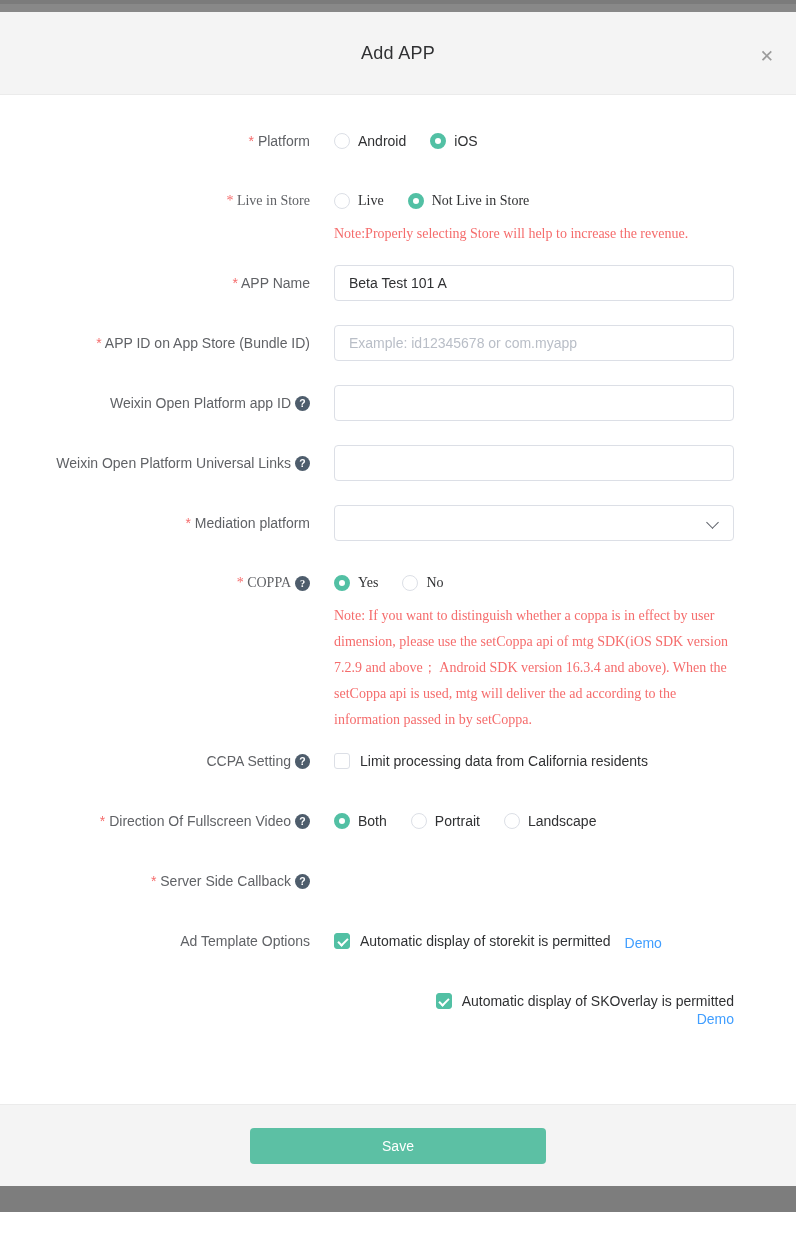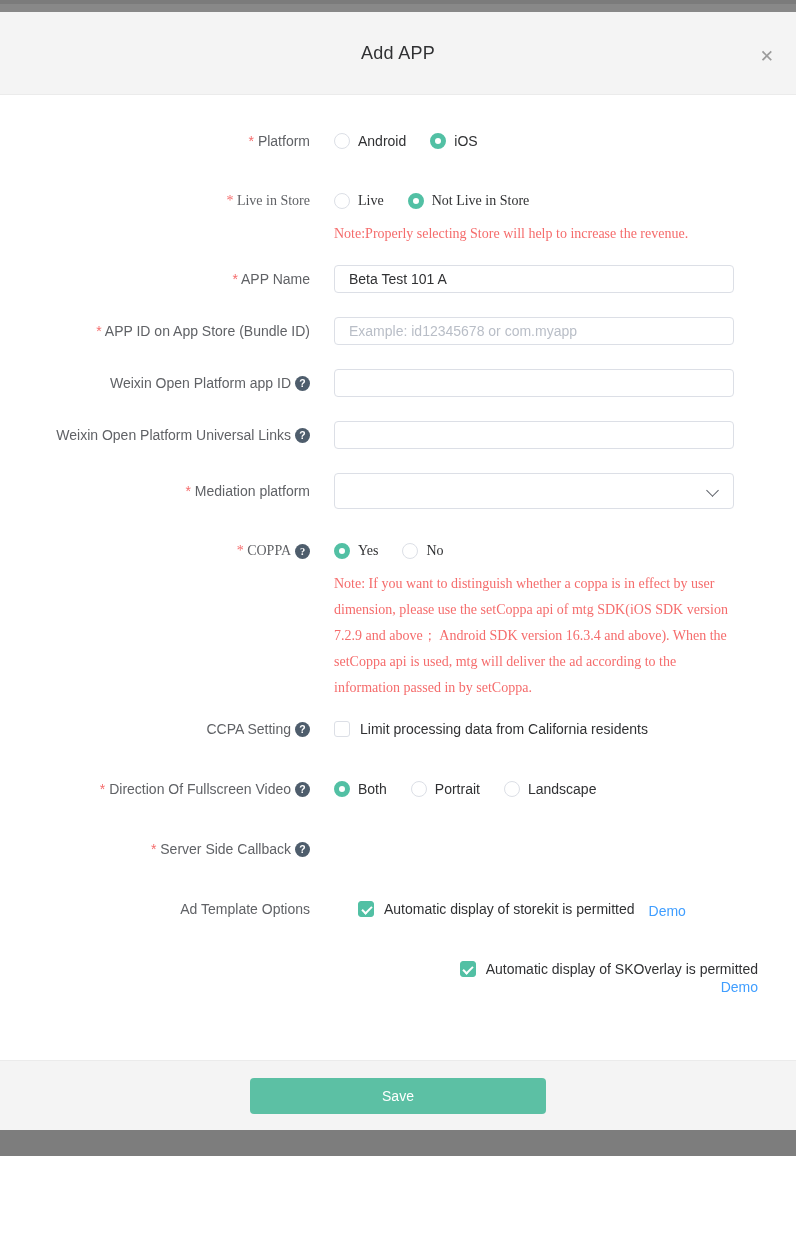--- a/index.html
+++ b/index.html
@@ -63,21 +63,21 @@
   }
   .checkbox.checked { background:#52c0a4; border-color:#52c0a4; }
   .checkbox.checked::after {
     content:""; position:absolute; left:4.5px; top:1.5px; width:4px; height:8px;
     border:solid #fff; border-width:0 2px 2px 0; transform:rotate(45deg);
   }
   .checkbox-label { margin-left:10px; color:#303133; line-height:20px; }
 
   
   .text-input {
-    width:400px; height:28px; border:1px solid #dcdfe6; border-radius:4px;
+    width:400px; height:36px; border:1px solid #dcdfe6; border-radius:4px;
     padding:0 14px; font-size:14px; color:#303133; outline:none; background:#fff;
     font-family:"Liberation Sans","DejaVu Sans",sans-serif;
   }
   .text-input::placeholder { color:#b9bec7; }
 
   .select-box {
     width:400px; height:36px; border:1px solid #dcdfe6; border-radius:4px;
     background:#fff; position:relative; cursor:pointer;
   }
   .chevron-down {
@@ -88,21 +88,21 @@
 
   .note-text { color:#f56c6c; line-height:26px; margin-top:10px; width:400px; }
   .note-tight { margin-bottom:18px;font-family:Liberation Serif, serif; }
 
   .demo-link { color:#409eff; margin-left:14px; cursor:pointer; text-decoration:none; }
 
   .stacked-checks .check-line { display:flex; align-items:flex-end; }
   .stacked-checks .check-line + .check-line { margin-top:40px;flex-direction:column; }
 
   .modal-footer {
-    height:70px; background:#f4f4f4; border-top:1px solid #ebebeb;
+    height:82px; background:#f4f4f4; border-top:1px solid #ebebeb;
     display:flex; align-items:center; justify-content:center;
   }
   .save-btn {
     width:296px; height:36px; background:#5cc0a4; color:#fff; border:none;
     border-radius:4px; font-size:14px; font-weight:500; cursor:pointer;
     font-family:"Liberation Sans","DejaVu Sans",sans-serif;
   }
 </style>
 </head>
 <body>
@@ -256,21 +256,21 @@
       </div>
     </div>
 
     <div class="form-row">
       <div class="form-label required">
         <span class="label-text">Server Side Callback</span>
         <span class="help-icon">?</span>
       </div>
     </div>
 
-    <div class="form-row block-row" style="margin-bottom:0;gap:24px;">
+    <div class="form-row block-row" style="margin-bottom:12px;">
       <div class="form-label">
         <span class="label-text">Ad Template Options</span>
       </div>
       <div class="form-control stacked-checks">
         <div class="check-line">
           <label class="checkbox-wrap">
             <span class="checkbox checked"></span>
             <span class="checkbox-label">Automatic display of storekit is permitted</span>
           </label>
           <a class="demo-link">Demo</a>

